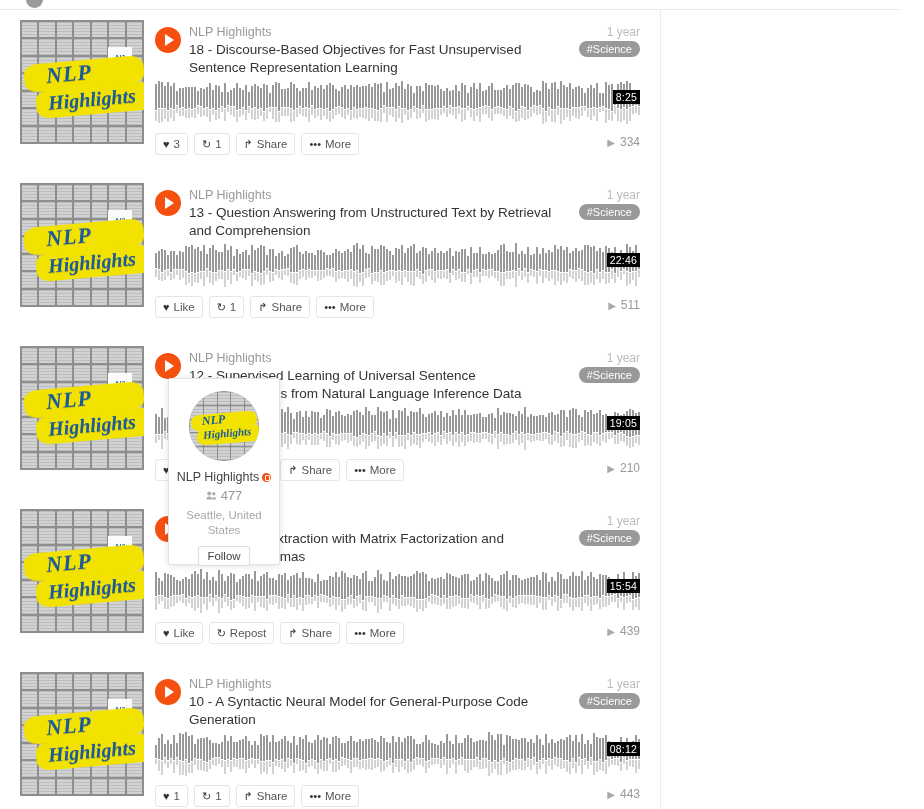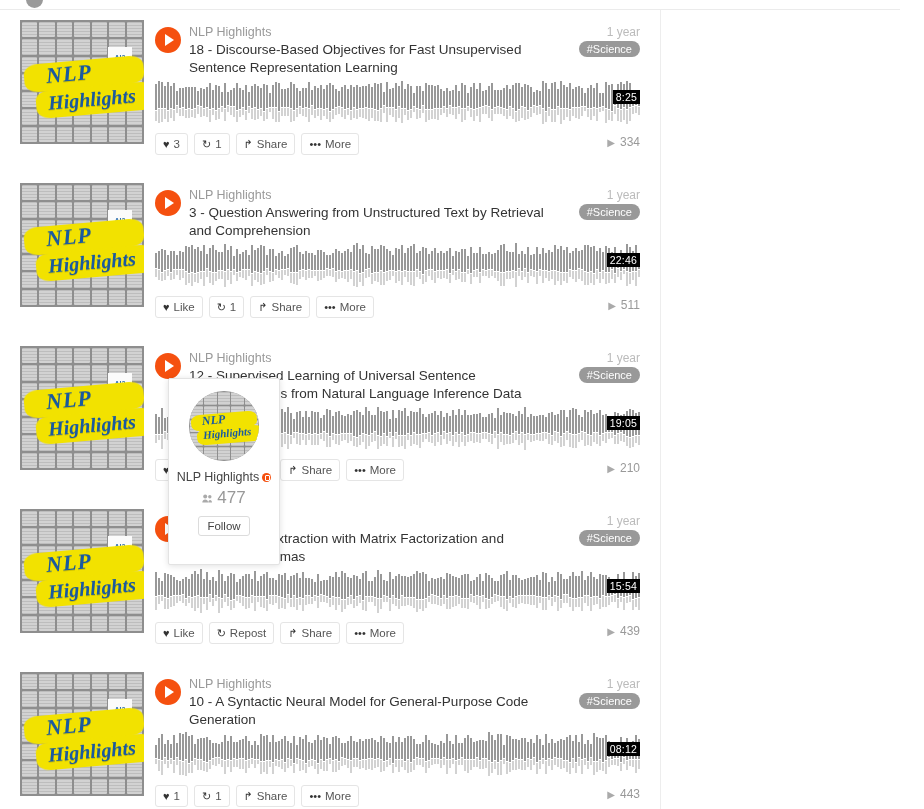--- a/index.html
+++ b/index.html
@@ -146,21 +146,21 @@
   .hc-avatar .t2 { position:absolute; left:14px; top:36px; font-size:11px;
      color:#1a5aa0; font-style:italic; font-weight:bold;
      font-family:"Liberation Serif",serif; transform:rotate(-5deg); }
 
   .hc-name { margin-top:9px; font-size:12.5px; color:#444;
      display:flex; align-items:center; justify-content:center; gap:3px; }
   .hc-pro { width:9px; height:9px; border-radius:50%; background:#f5500f;
      display:inline-block; position:relative; }
   .hc-pro::after { content:""; position:absolute; left:3px; top:2.5px;
      width:3px; height:4px; border:1px solid #fff; border-radius:1px; }
-  .hc-followers { margin-top:4px; font-size:17px; color:#999;
+  .hc-followers { margin-top:4px; font-size:13px; color:#999;
      display:flex; align-items:center; justify-content:center; gap:4px; }
   .hc-loc { margin-top:5px; font-size:11.5px; color:#a9a9a9; line-height:15px;
      padding:0 8px; }
   .hc-follow { margin:8px auto 0; width:52px; height:20px;
      border:1px solid #dcdcdc; border-radius:3px; background:#fff;
      font-size:11.5px; color:#444; display:flex; align-items:center;
      justify-content:center; cursor:pointer; }
 </style>
 </head>
 <body>
@@ -977,21 +977,21 @@
       <div class="brush1"></div>
       <div class="brush2"></div>
       <div class="w1">NLP</div>
       <div class="w2">Highlights</div>
     </div>
 
     <div class="playbtn"></div>
 
     <div class="meta">
       <div class="uploader">NLP Highlights</div>
-      <div class="title">3 - Question Answering from Unstructured Text by Retrieval and Comprehension</div>
+      <div class="title">13 - Question Answering from Unstructured Text by Retrieval and Comprehension</div>
     </div>
 
     <div class="age">1 year</div>
     <div class="tag">#Science</div>
 
     <div class="wave">
       <div class="bars">
             <div class="bar">
               <div class="up" style="height: 15px;"></div>
               <div class="dn" style="height: 8px;"></div>
@@ -3954,16 +3954,17 @@
     </div>
     <div class="hc-followers">
       <svg width="11" height="9" viewBox="0 0 11 9">
         <circle cx="3.2" cy="2.4" r="2" fill="#aaa"></circle>
         <circle cx="7.8" cy="2.8" r="1.7" fill="#aaa"></circle>
         <path d="M0.3 8.6c0-2 1.3-3.2 2.9-3.2s2.9 1.2 2.9 3.2z" fill="#aaa"></path>
         <path d="M6.2 8.6c0-1.7 0.9-2.7 1.9-2.7s1.9 1 1.9 2.7z" fill="#aaa"></path>
       </svg>
       <span>477</span>
     </div>
+    <div class="hc-loc">Seattle, United States</div>
     <div class="hc-follow">Follow</div>
   </div>
 
 </div>
 
 </body></html>

